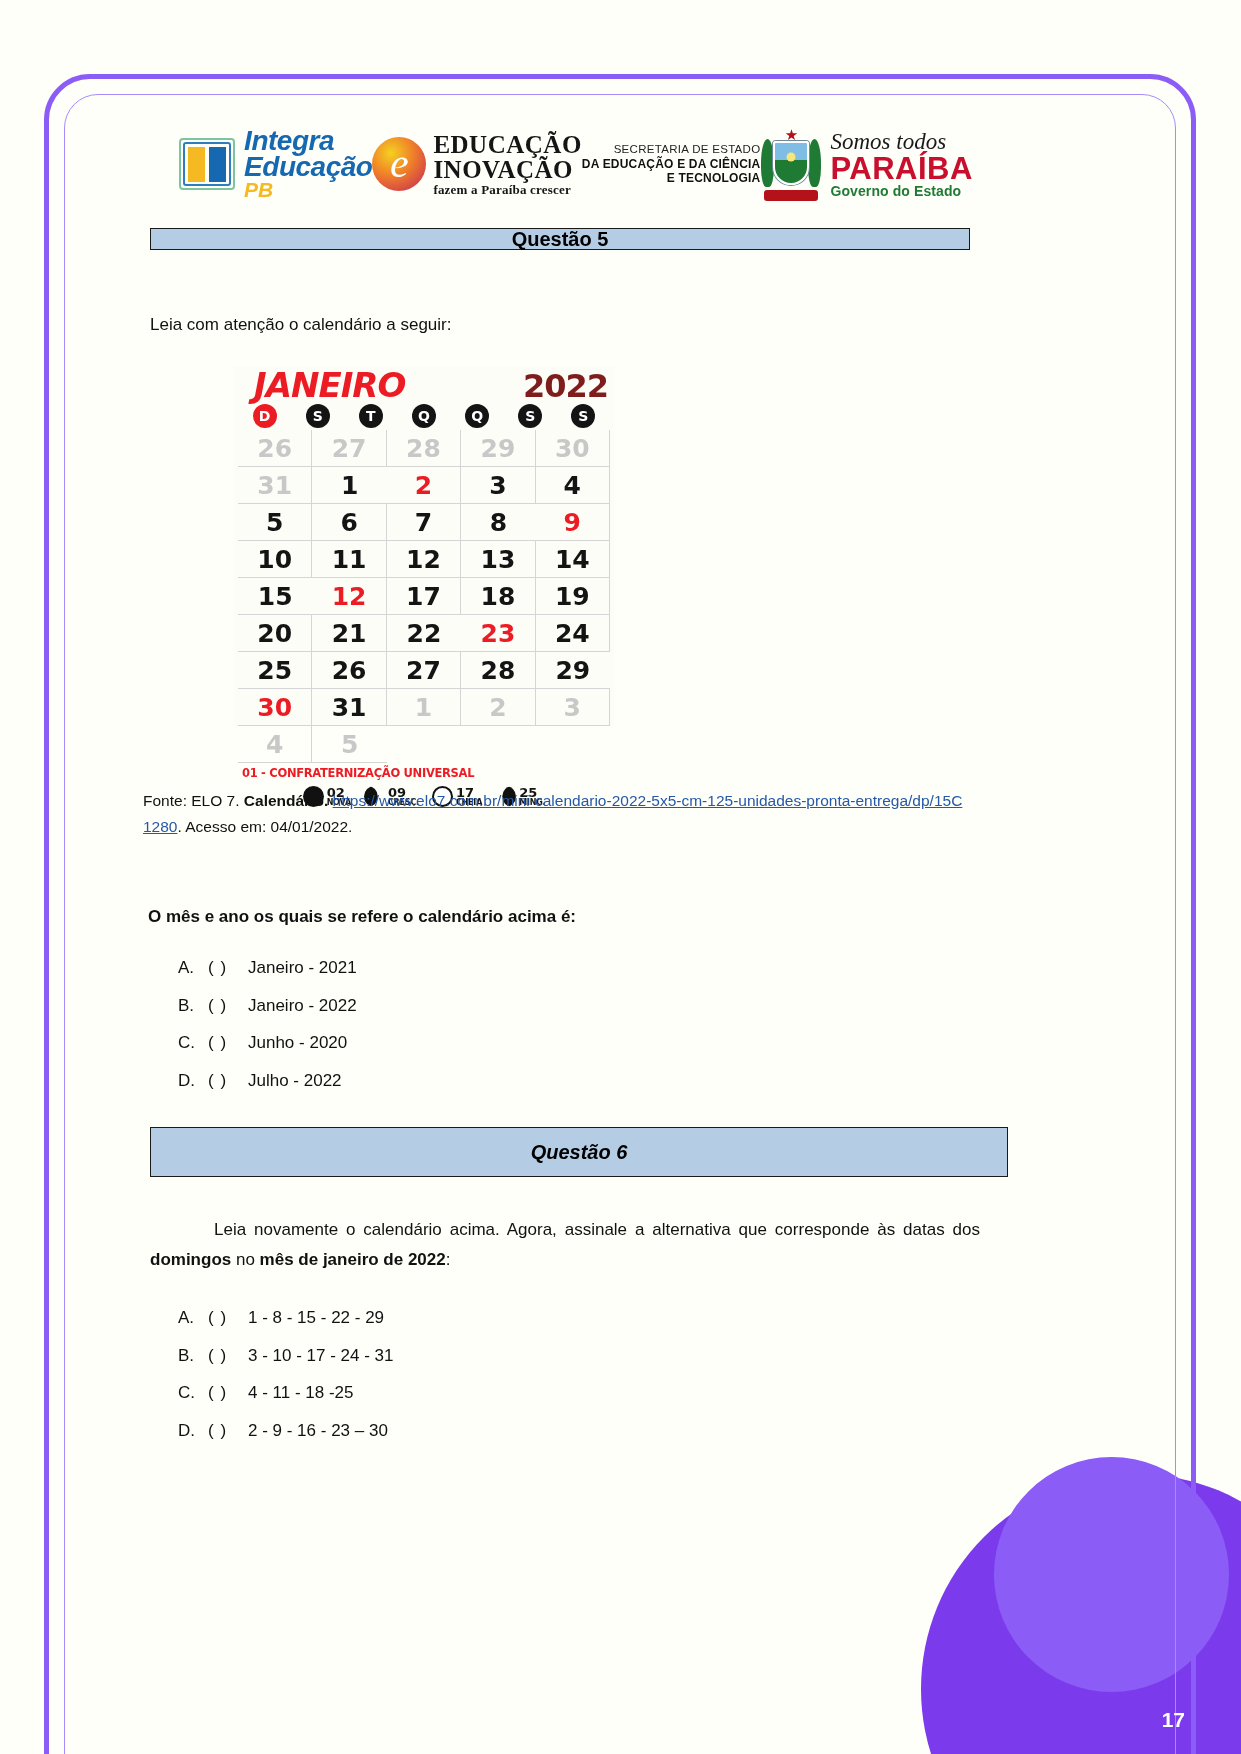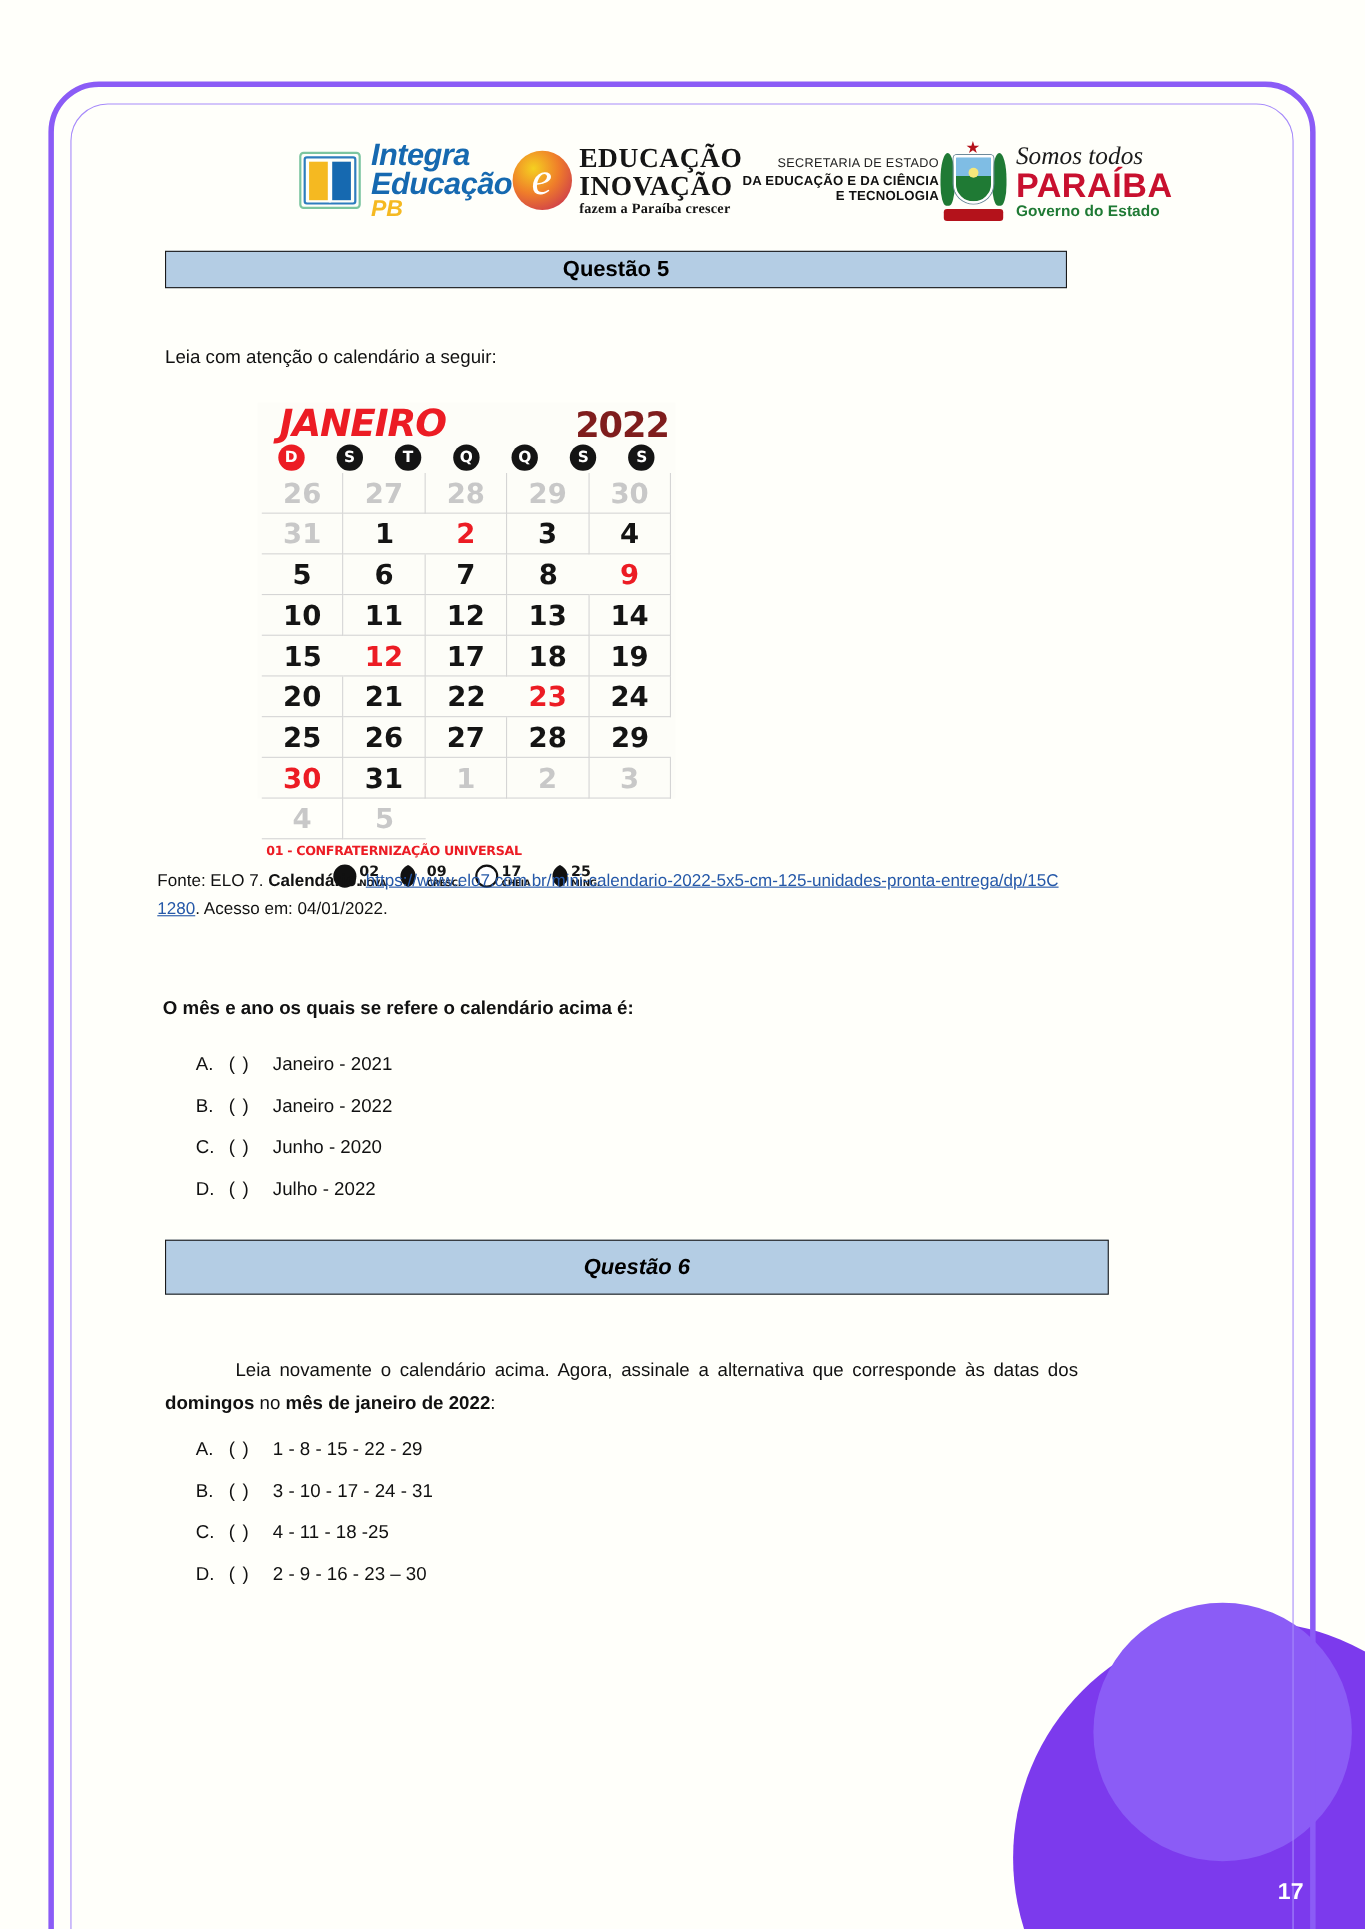--- a/index.html
+++ b/index.html
@@ -75,21 +75,21 @@
 
   
   .header {
     position: absolute;
     left: 86px;
     top: 118px;
     width: 980px;
     height: 92px;
     display: flex;
     align-items: center;
-    justify-content: flex-end;
+    justify-content: center;
   }
 
   .logo-integra { display: flex; align-items: center; gap: 9px; }
   .logo-integra .book {
     width: 56px; height: 52px; position: relative;
   }
   .logo-integra .book .outer {
     position: absolute; inset: 0;
     border: 2px solid #7cc5a0;
     border-radius: 4px;
@@ -202,21 +202,21 @@
     position: absolute;
     background: #b4cde4;
     border: 1.6px solid #1a1a1a;
     display: flex;
     align-items: center;
     justify-content: center;
     font-size: 20px;
     font-weight: bold;
     color: #000000;
   }
-  #banner-q5 { left: 150px; top: 228px; width: 820px; height: 34px; }
+  #banner-q5 { left: 150px; top: 228px; width: 820px; height: 22px; }
   #banner-q6 { left: 150px; top: 1127px; width: 858px; height: 50px; font-style: italic; }
 
   
   .body-text {
     position: absolute;
     font-size: 17px;
     color: #111111;
     line-height: 1.55;
   }
   #intro5 { left: 150px; top: 312px; width: 700px; }
@@ -231,21 +231,21 @@
   }
 
   #stem5 {
     position: absolute; left: 148px; top: 907px; width: 760px;
     font-size: 17px; font-weight: bold; color: #111111;
   }
 
   #stem6 {
     position: absolute; left: 150px; top: 1215px; width: 830px;
     font-size: 17px; color: #111111; line-height: 1.75;
-    text-indent: 64px; text-align: justify; margin-top: 16px;
+    text-indent: 64px; text-align: justify;
   }
   #stem6 b { font-weight: bold; }
 
   .options {
     position: absolute;
     left: 178px;
     width: 600px;
   }
   #opts5 { top: 958px; }
   #opts6 { top: 1308px; }

